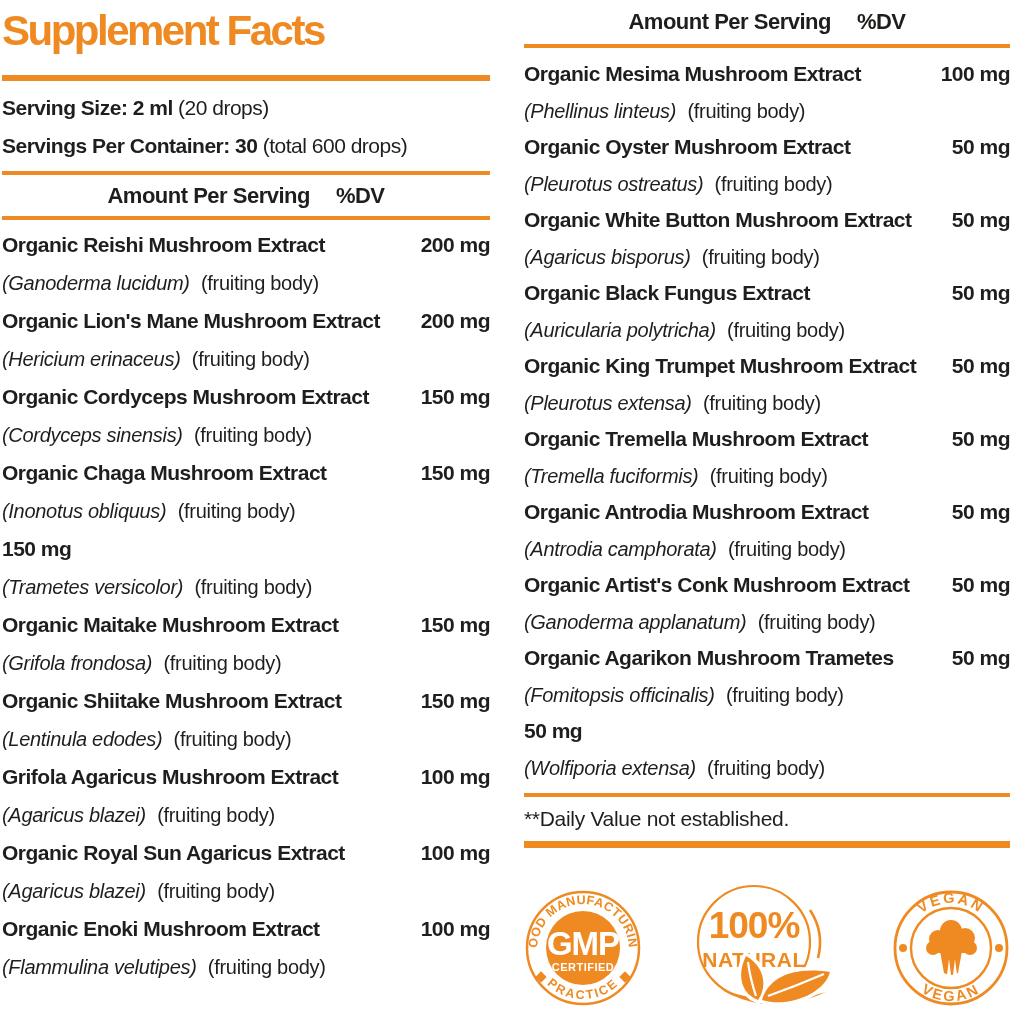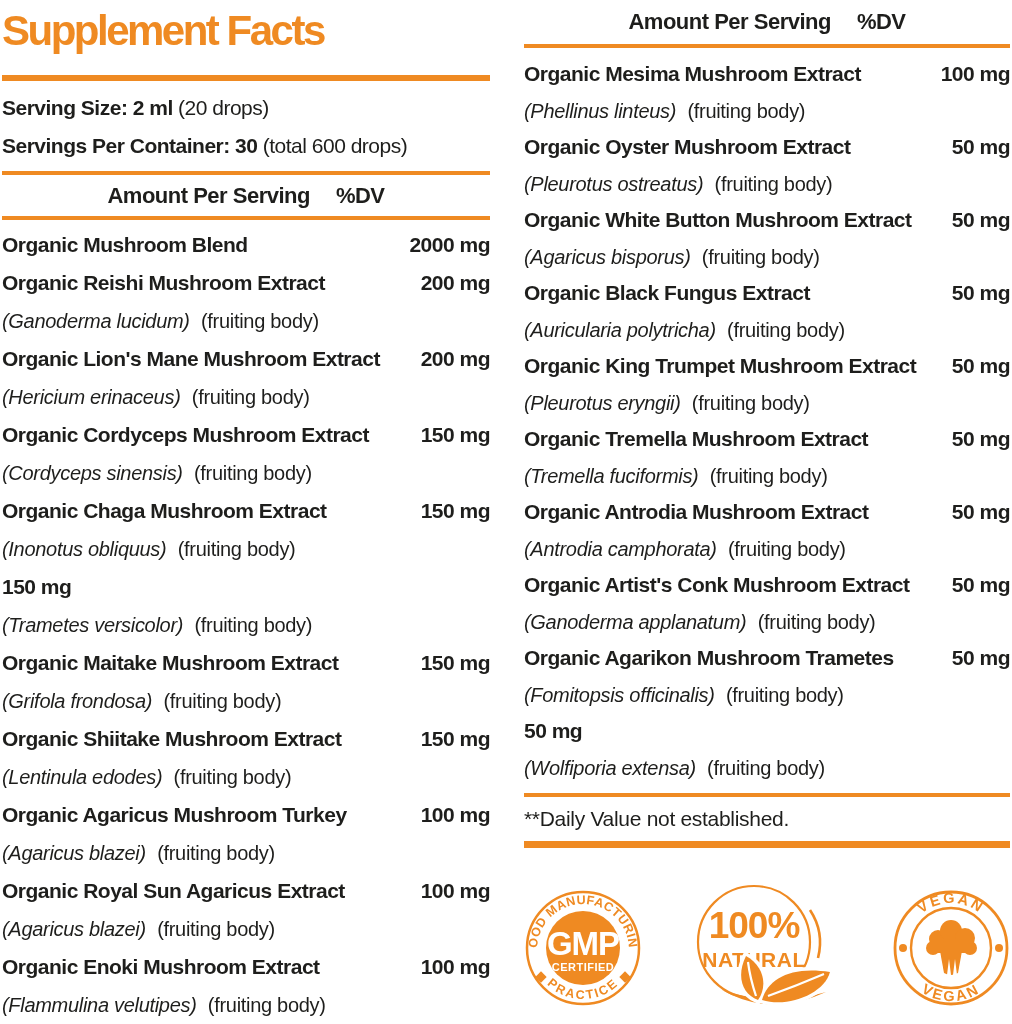--- a/index.html
+++ b/index.html
@@ -90,27 +90,20 @@
 
     <div class="rule rule-med rule-serving"></div>
 
     <div class="col-header">
       <span>Amount Per Serving</span>
       <span class="dv">%DV</span>
     </div>
     <div class="rule rule-med rule-header"></div>
 
     <div class="rows" id="left-rows">
-  <div class="ing-row">
-    <div class="row-line">
-      <span class="ing-name">Organic Mushroom Blend</span>
-      <span class="ing-amount">2000 mg</span>
-    </div>
-
-  </div>
 
   <div class="ing-row">
     <div class="row-line">
       <span class="ing-name">Organic Reishi Mushroom Extract</span>
       <span class="ing-amount">200 mg</span>
     </div>
     <div class="row-latin">
       <span class="latin">(Ganoderma lucidum)</span>
       <span class="part-note">(fruiting body)</span>
     </div>
@@ -176,21 +169,21 @@
       <span class="ing-amount">150 mg</span>
     </div>
     <div class="row-latin">
       <span class="latin">(Lentinula edodes)</span>
       <span class="part-note">(fruiting body)</span>
     </div>
   </div>
 
   <div class="ing-row">
     <div class="row-line">
-      <span class="ing-name">Organic Agaricus Mushroom Turkey</span>
+      <span class="ing-name">Grifola Agaricus Mushroom Extract</span>
       <span class="ing-amount">100 mg</span>
     </div>
     <div class="row-latin">
       <span class="latin">(Agaricus blazei)</span>
       <span class="part-note">(fruiting body)</span>
     </div>
   </div>
 
   <div class="ing-row">
     <div class="row-line">
@@ -267,21 +260,21 @@
       <span class="part-note">(fruiting body)</span>
     </div>
   </div>
 
   <div class="ing-row">
     <div class="row-line">
       <span class="ing-name">Organic King Trumpet Mushroom Extract</span>
       <span class="ing-amount">50 mg</span>
     </div>
     <div class="row-latin">
-      <span class="latin">(Pleurotus eryngii)</span>
+      <span class="latin">(Pleurotus extensa)</span>
       <span class="part-note">(fruiting body)</span>
     </div>
   </div>
 
   <div class="ing-row">
     <div class="row-line">
       <span class="ing-name">Organic Tremella Mushroom Extract</span>
       <span class="ing-amount">50 mg</span>
     </div>
     <div class="row-latin">

